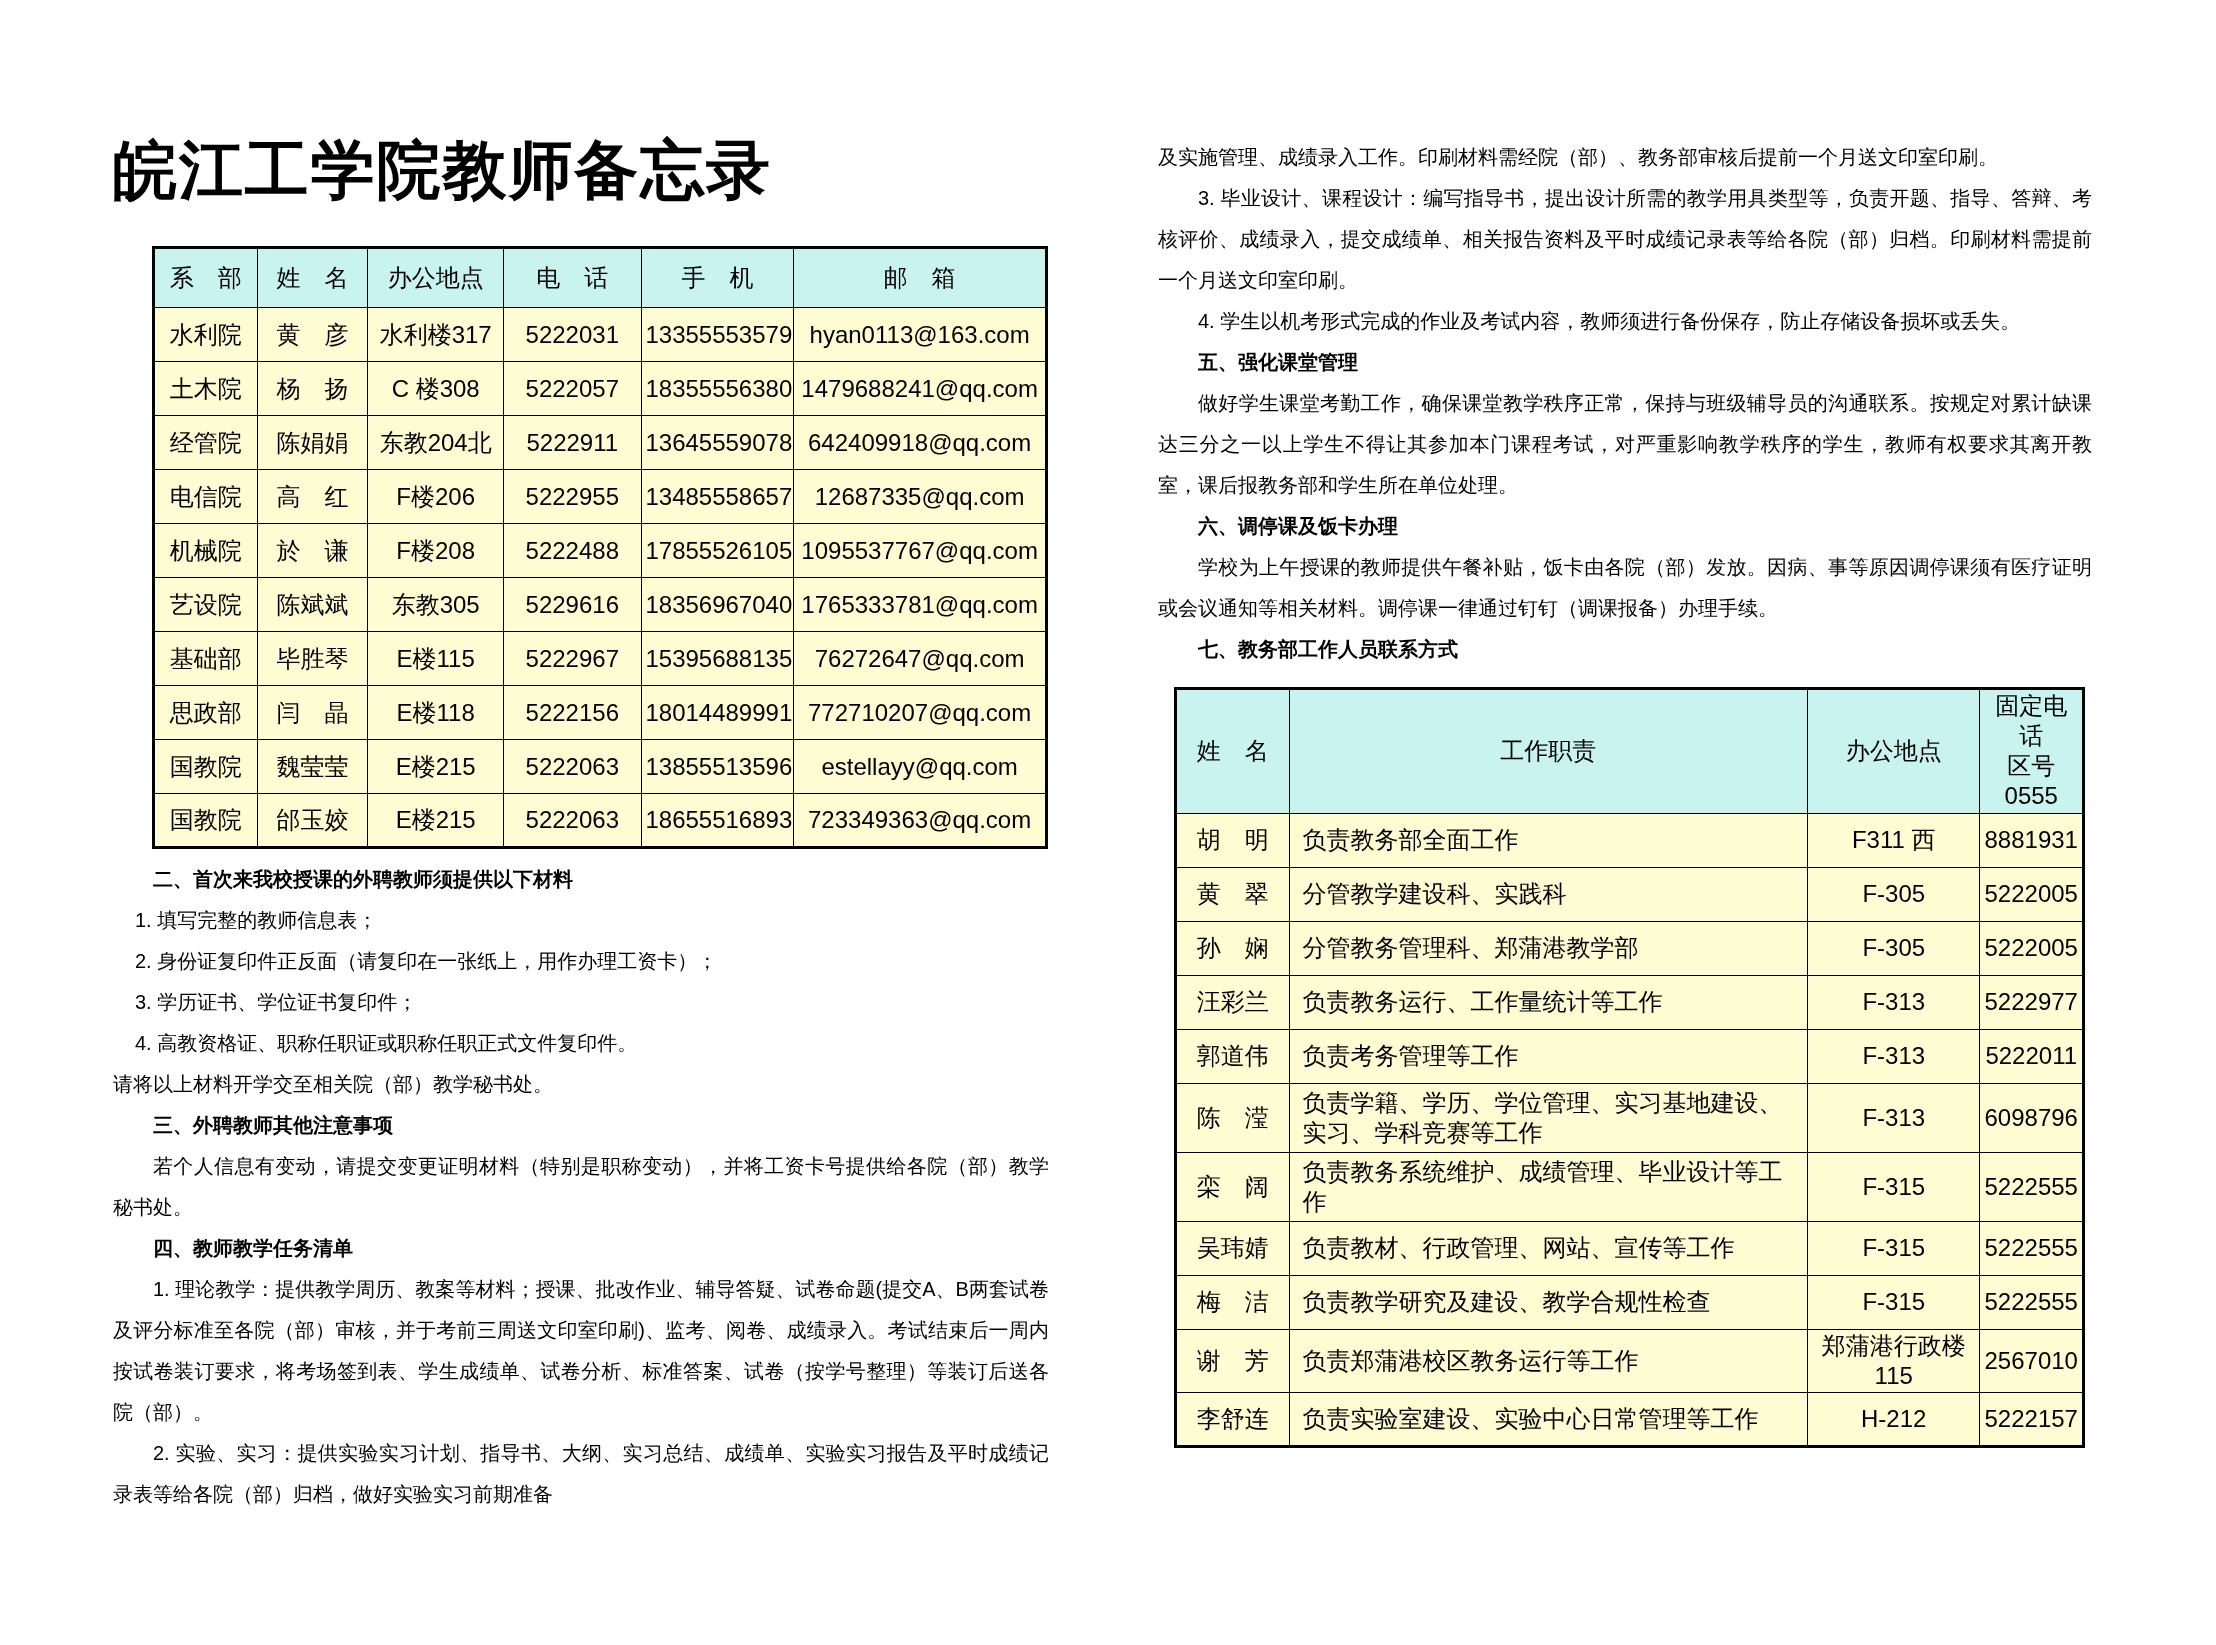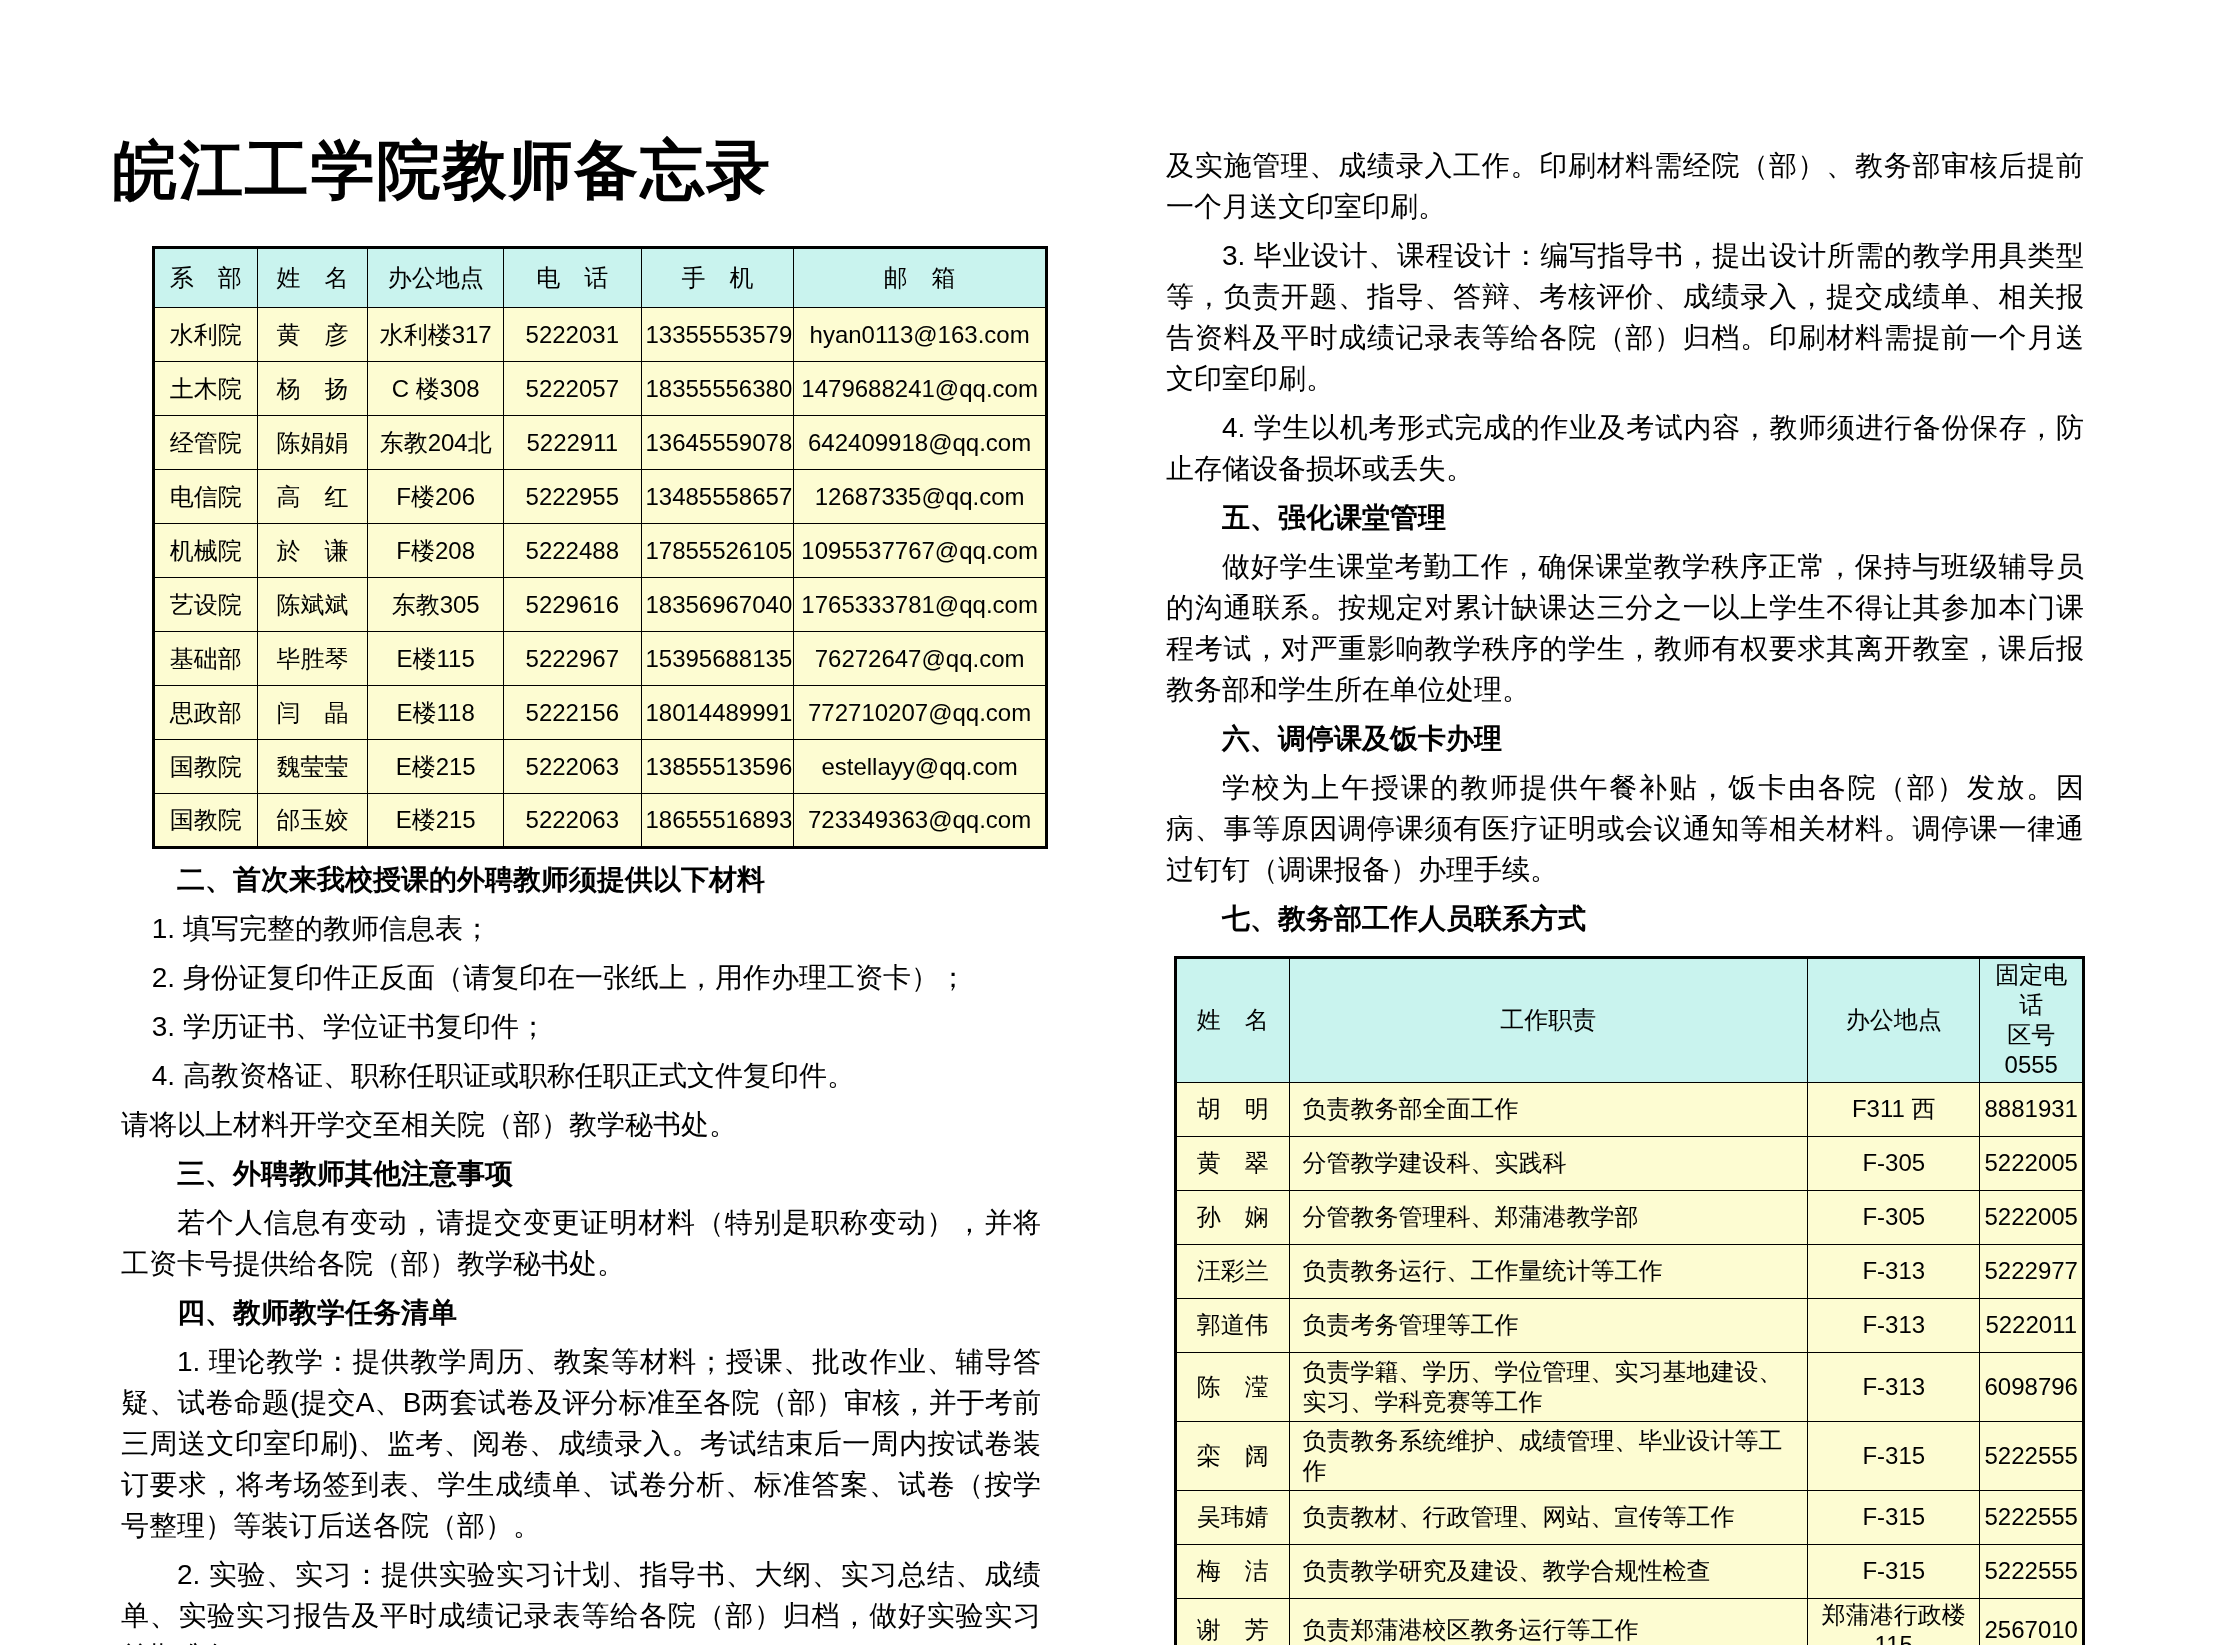--- a/index.html
+++ b/index.html
@@ -19,21 +19,21 @@
   .col{position:absolute;top:0;}
   .col-left{left:113px;width:936px;}
   .col-right{left:1158px;width:934px;}
 
   .doc-title{
     margin:132px 0 37px 0;
     font-size:64px;line-height:77px;
     font-weight:bold;text-align:left;letter-spacing:1.9px;
   }
   .para,.heading{
-    margin:8px;font-size:28px;line-height:41px;
+    margin:0;font-size:20px;line-height:41px;
     text-align:justify;font-weight:normal;
   }
   .heading{font-weight:bold;text-indent:2em;}
   .bold{font-weight:bold;}
   .indent2{text-indent:2em;}
   .indent-list{text-indent:1.1em;}
   .noindent{text-indent:0;}
   .after-table{margin-top:10.3px;}
 
   table.data-table{

